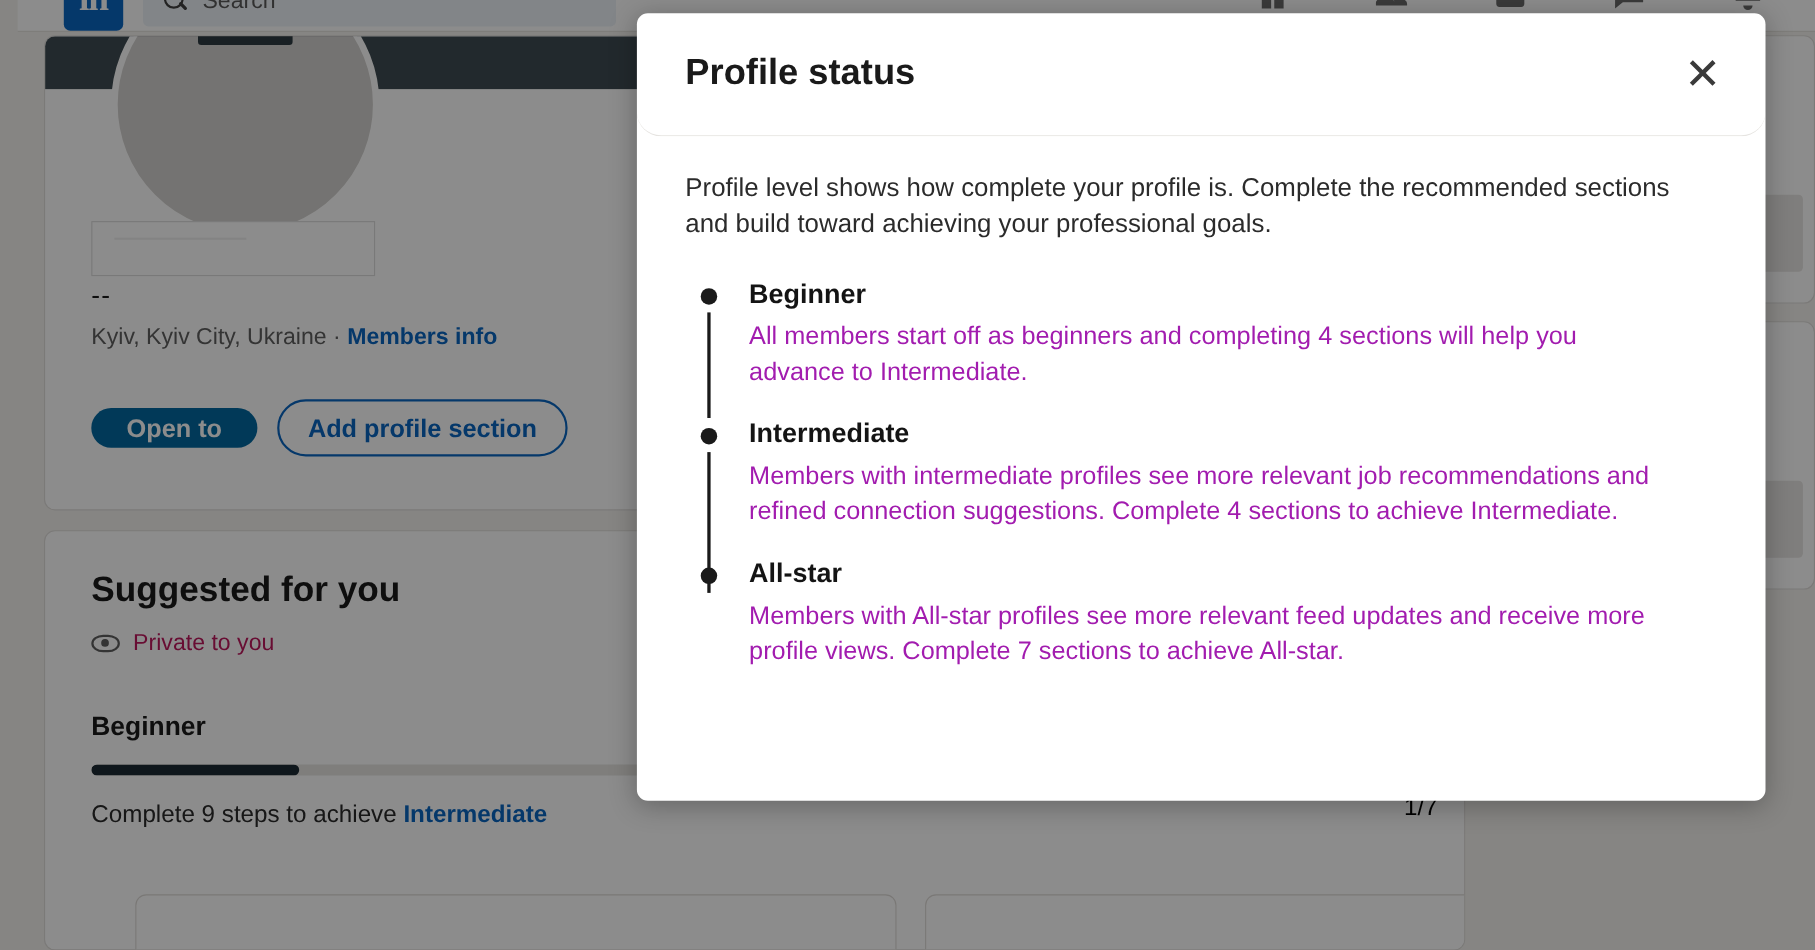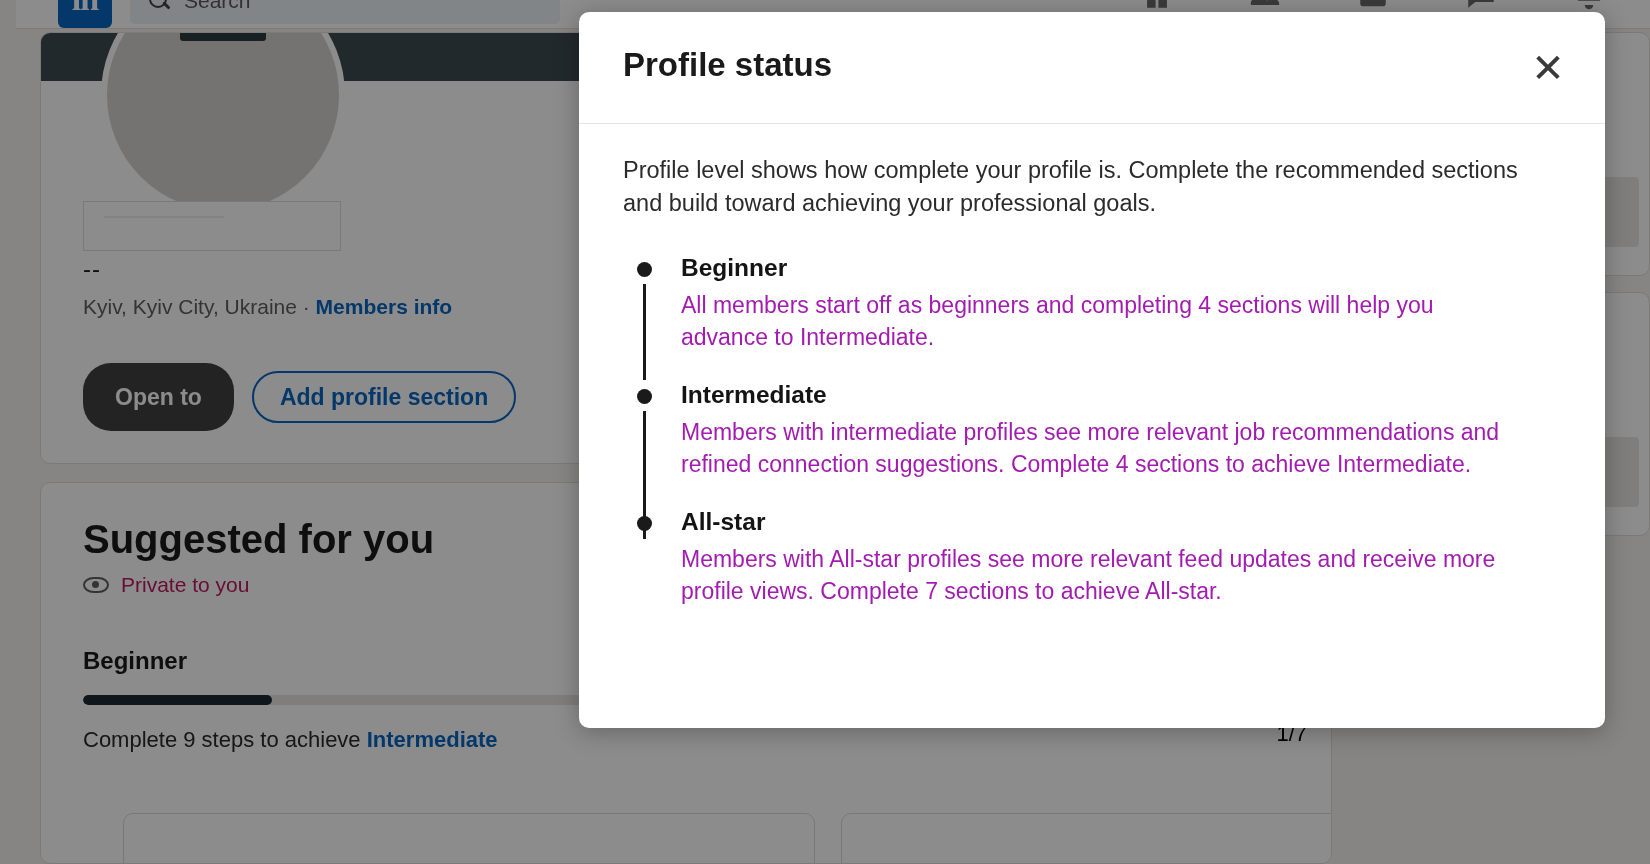--- a/index.html
+++ b/index.html
@@ -178,25 +178,25 @@
   }
   .btn-row {
     position: absolute;
     left: 42px;
     top: 330px;
     display: flex;
     gap: 18px;
     align-items: center;
   }
   .btn-primary {
-    background: #404040;
+    background: #0369a1;
     color: #fff;
     border: none;
     border-radius: 28px;
-    height: 68px;
+    height: 36px;
     padding: 0 32px;
     font-size: 23px;
     font-weight: 600;
     font-family: "Liberation Sans", sans-serif;
     cursor: pointer;
   }
   .btn-outline {
     background: transparent;
     color: #0a66c2;
     border: 2px solid #0a66c2;
@@ -218,21 +218,21 @@
     width: 1290px;
     height: 380px;
     background: #fff;
     border: 1px solid #e0dedb;
     border-radius: 10px;
     overflow: hidden;
   }
   .sug-title {
     position: absolute;
     left: 42px; top: 34px;
-    font-size: 40px;
+    font-size: 32px;
     font-weight: bold;
     color: #1a1a1a;
   }
   .private-row {
     position: absolute;
     left: 42px; top: 90px;
     display: flex;
     align-items: center;
     gap: 12px;
     font-size: 21px;
@@ -357,20 +357,21 @@
     background: #ffffff;
     border-radius: 10px;
     box-shadow: 0 4px 24px rgba(0,0,0,0.28);
     overflow: hidden;
   }
   .modal-head {
     position: relative;
     height: 112px;
     border-bottom: 1px solid #e6e4e1;
     box-sizing: border-box;
+    border-radius: 22px;
   }
   .modal-title {
     position: absolute;
     left: 44px;
     top: 34px;
     font-size: 33px;
     font-weight: bold;
     color: #1a1a1a;
   }
   .close-btn {

